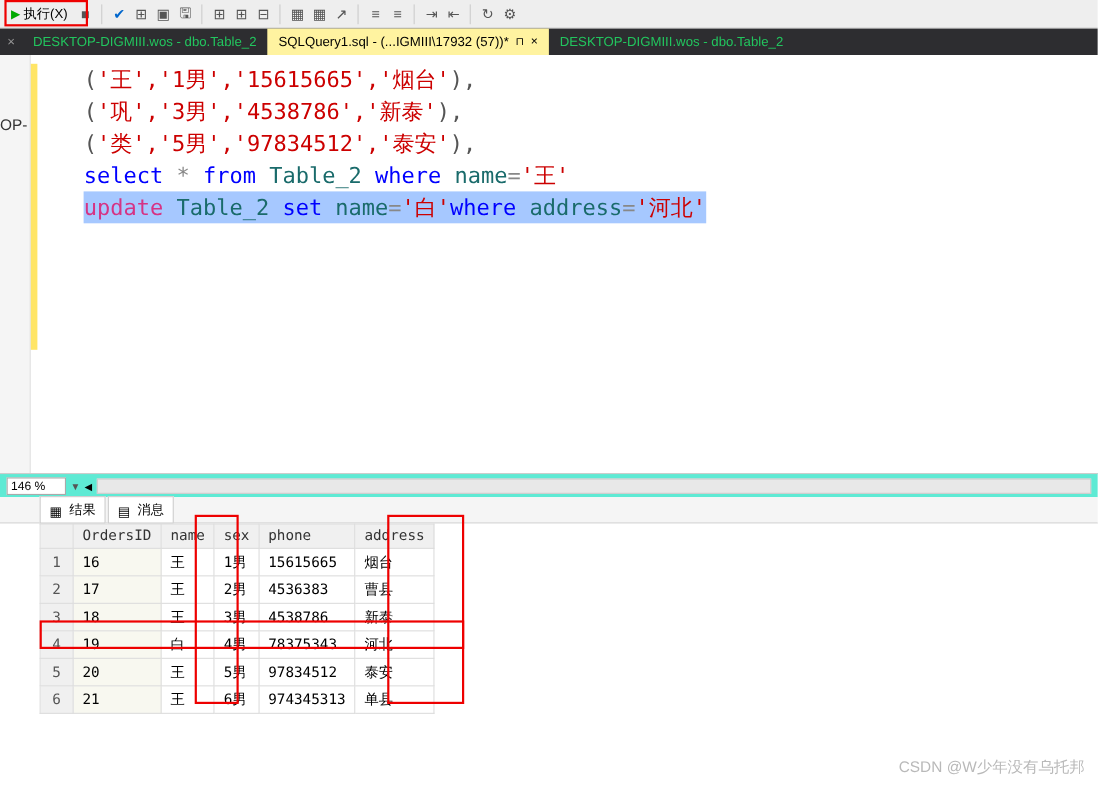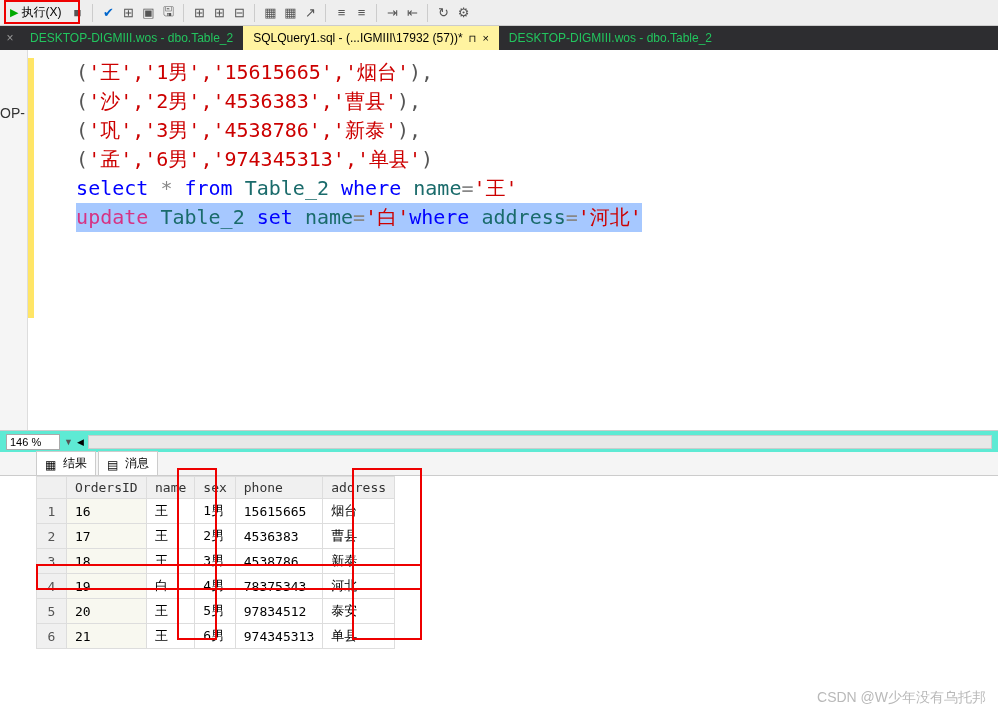--- a/index.html
+++ b/index.html
@@ -94,23 +94,22 @@
     </div>
 </div>
 
 <div class="main-area">
   <div class="left-gutter">
     <div class="op-label">OP-</div>
   </div>
   <div class="code-area">
     <div class="yellow-bar"></div>
     <div class="code-line"><span class="paren">  (</span><span class="str-q">'</span><span class="str">王</span><span class="str-q">','</span><span class="str">1男</span><span class="str-q">','</span><span class="str">15615665</span><span class="str-q">','</span><span class="str">烟台</span><span class="str-q">'</span><span class="paren">),</span></div>
-    <div class="code-line"><span class="paren">  (</span><span class="str-q">'</span><span class="str">沙</span><span class="str-q">','</span><span class="str">2男</span><span class="str-q">','</span><span class="str">4536383</span><span class="str-q">','</span><span class="str">曹县</span><span class="str-q">'</span><span class="paren">),</span></div>
     <div class="code-line"><span class="paren">  (</span><span class="str-q">'</span><span class="str">巩</span><span class="str-q">','</span><span class="str">3男</span><span class="str-q">','</span><span class="str">4538786</span><span class="str-q">','</span><span class="str">新泰</span><span class="str-q">'</span><span class="paren">),</span></div>
-    <div class="code-line"><span class="paren">  (</span><span class="str-q">'</span><span class="str">孟</span><span class="str-q">','</span><span class="str">6男</span><span class="str-q">','</span><span class="str">974345313</span><span class="str-q">','</span><span class="str">单县</span><span class="str-q">'</span><span class="paren">)</span></div>
+    <div class="code-line"><span class="paren">  (</span><span class="str-q">'</span><span class="str">类</span><span class="str-q">','</span><span class="str">5男</span><span class="str-q">','</span><span class="str">97834512</span><span class="str-q">','</span><span class="str">泰安</span><span class="str-q">'</span><span class="paren">),</span></div>
     <div class="code-line">  <span class="kw">select</span><span class="op"> * </span><span class="kw">from</span><span class="ident"> Table_2 </span><span class="kw">where</span><span class="ident"> name</span><span class="op">=</span><span class="str">'王'</span></div>
     <div class="code-line">  <span class="highlighted"><span class="name-upd">update</span><span class="ident"> Table_2 </span><span class="kw">set</span><span class="ident"> name</span><span class="op">=</span><span class="str">'白'</span><span class="kw">where</span><span class="ident"> address</span><span class="op">=</span><span class="str">'河北'</span></span></div>
   </div>
 </div>
 
 <div class="zoom-bar">
   <input value="146 %" style="">
   <span class="dd">▼</span>
   <span style="font-size:9px">◀</span>
   <div class="scroll-track"></div>

